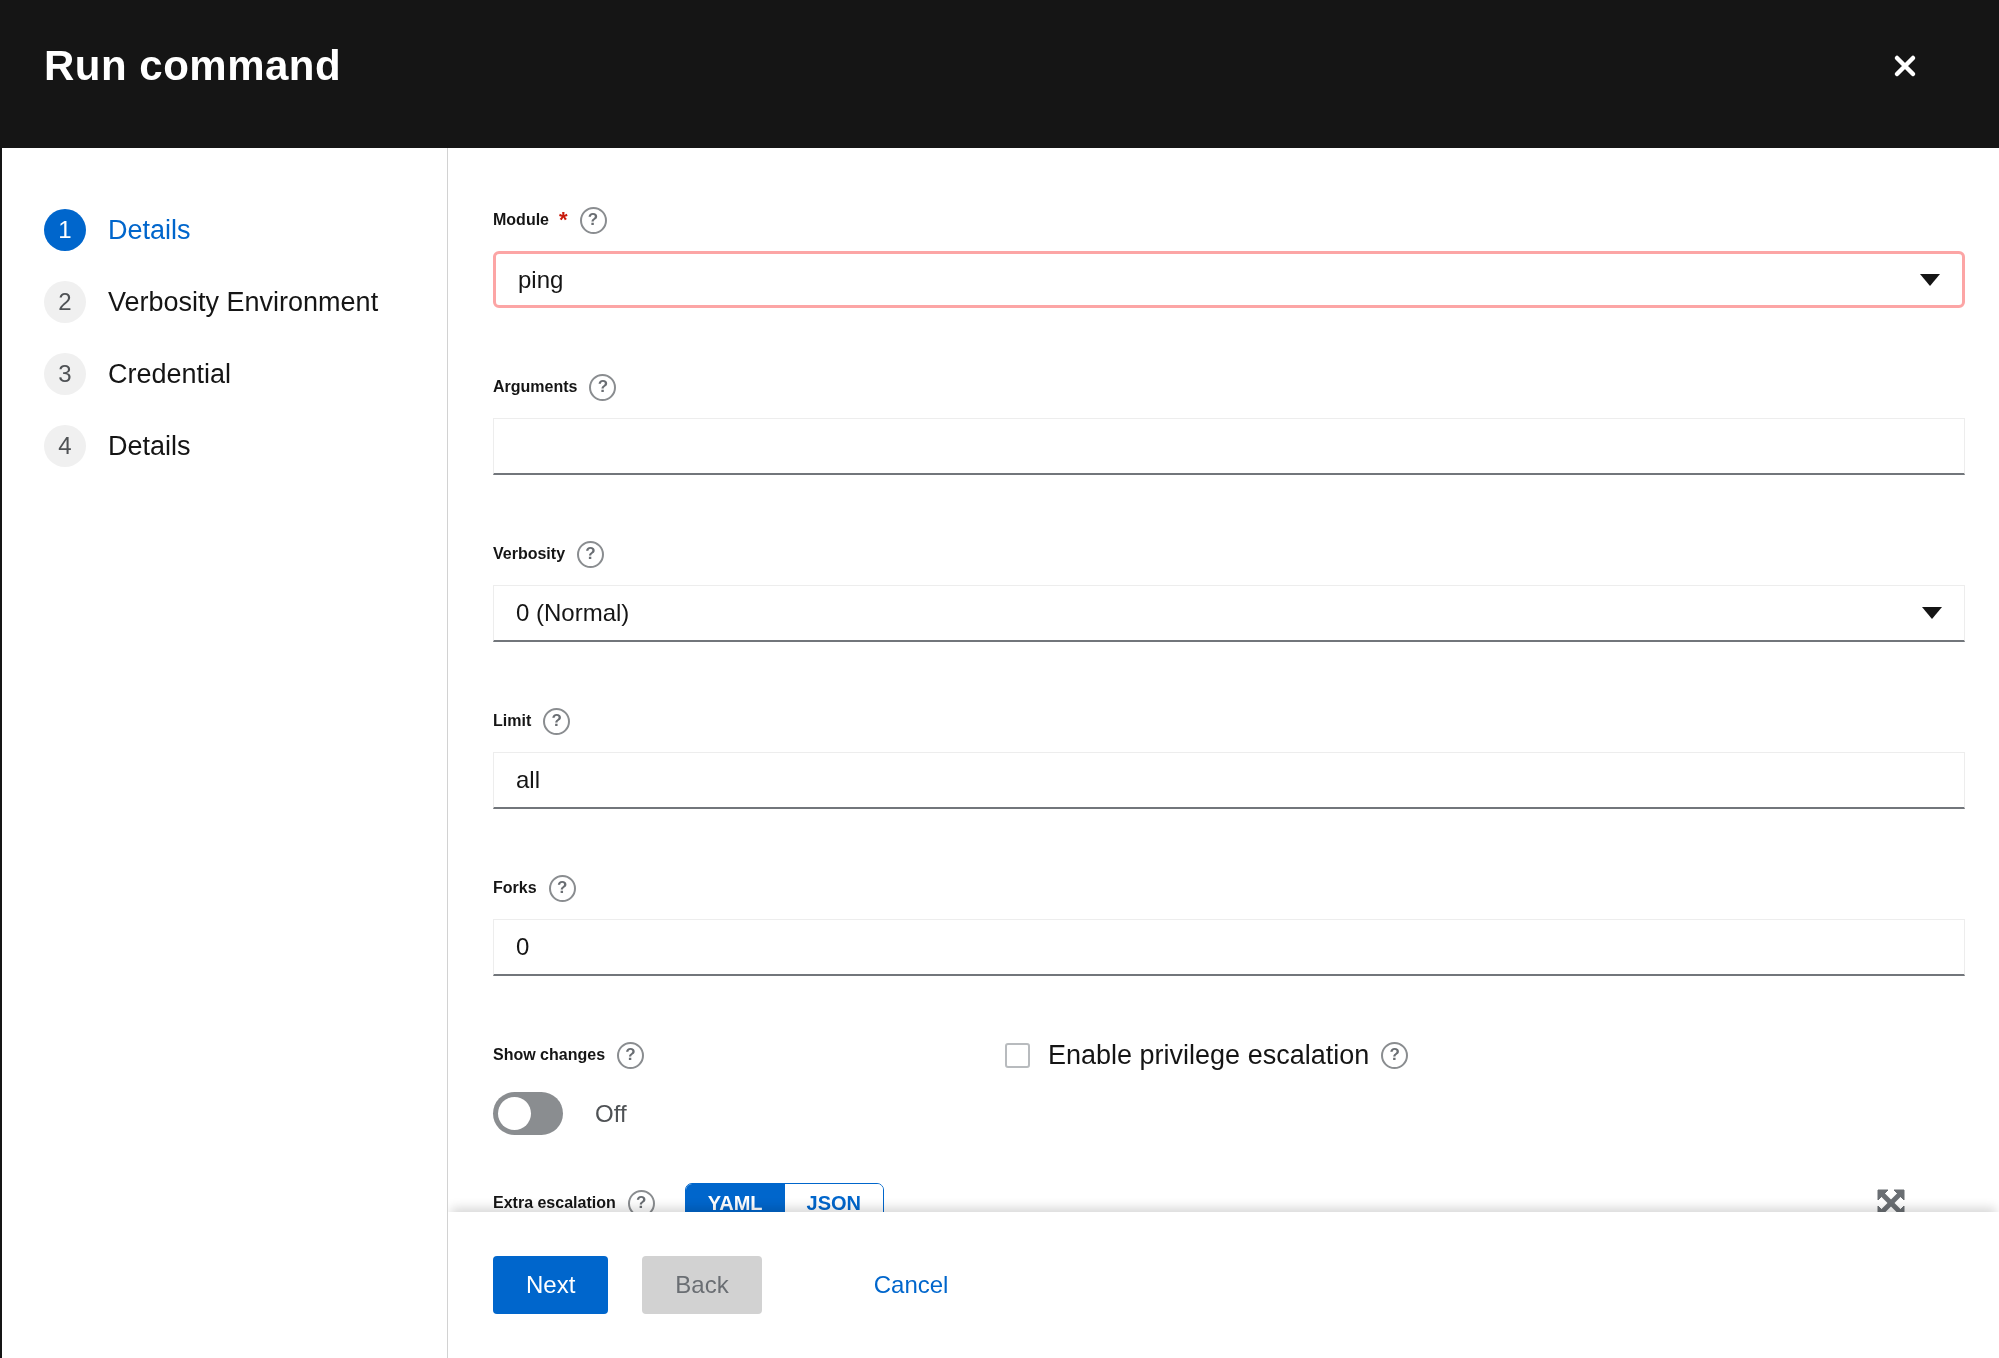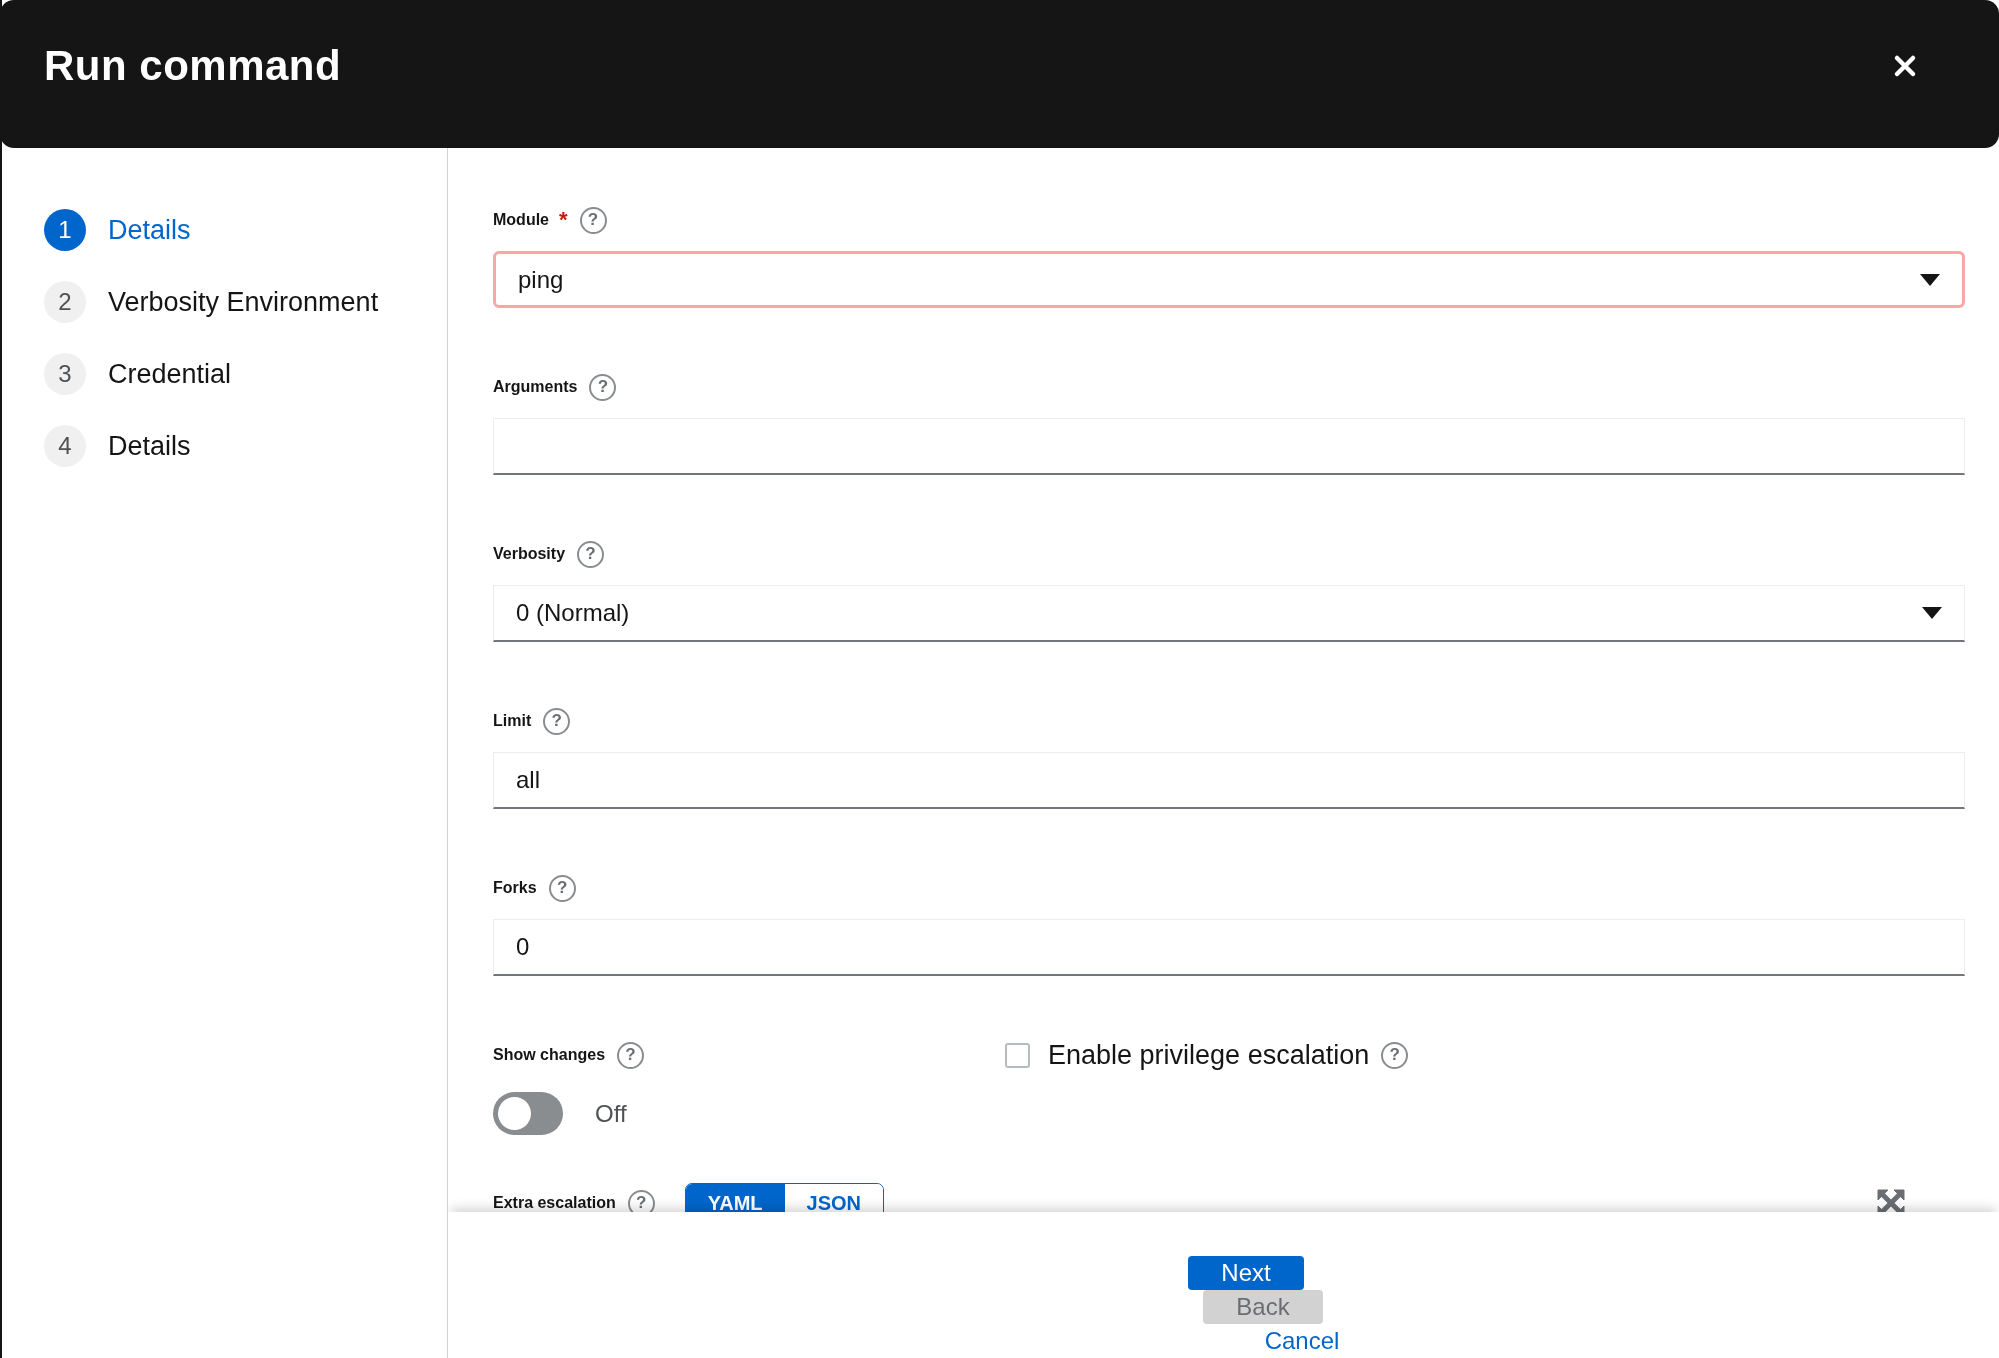--- a/index.html
+++ b/index.html
@@ -16,21 +16,20 @@
   }
 
   
   .modal-header {
     height: 148px;
     background: #151515;
     display: flex;
     align-items: center;
     justify-content: space-between;
     padding: 0 70px 16px 44px;
-    border-radius: 14px;
   }
   .modal-title {
     color: #ffffff;
     font-size: 42px;
     font-weight: 700;
     letter-spacing: 0.5px;
   }
   .close-btn {
     background: none;
     border: none;
@@ -199,23 +198,22 @@
   }
 
   
   .wizard-footer {
     position: absolute;
     left: 0; right: 0; bottom: 0;
     height: 146px;
     background: #fff;
     box-shadow: 0 -7px 10px -3px rgba(0,0,0,0.16);
     display: flex;
-    align-items: center;
+    align-items: flex-start;
     padding: 44px 0 0 45px;
-    flex-direction: column;
   }
   .btn {
     font-family: "Liberation Sans", sans-serif;
     font-size: 24px;
     height: 58px;
     padding: 0 33px;
     border: none;
     border-radius: 4px;
     cursor: pointer;
   }

